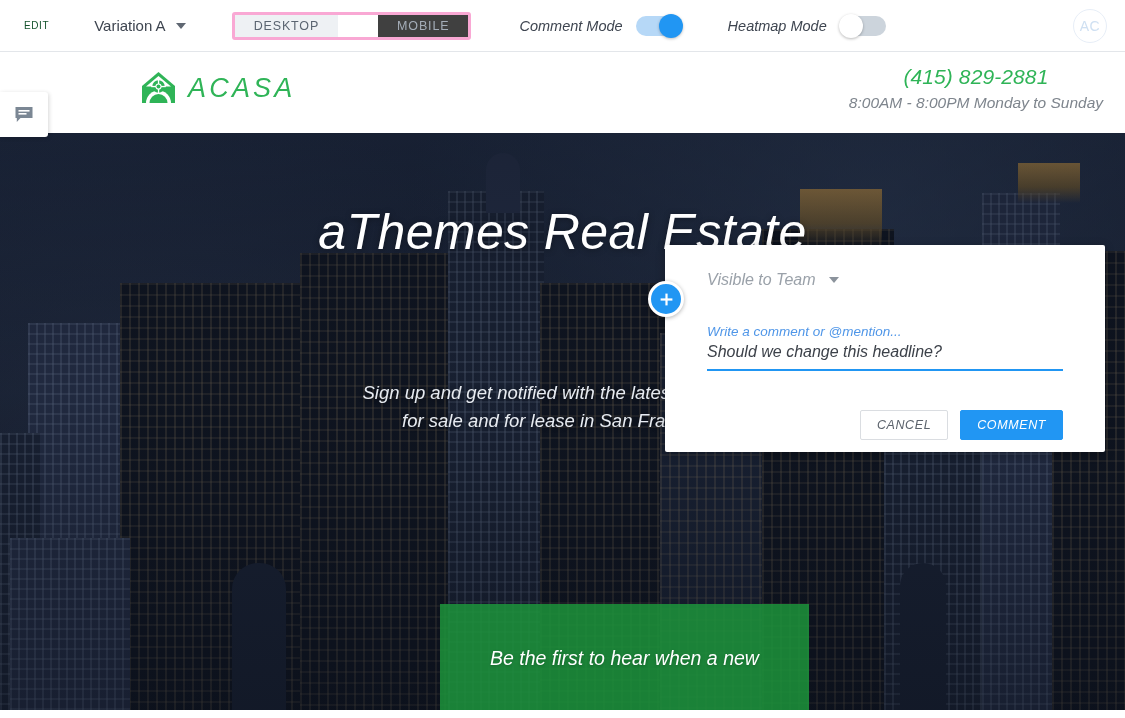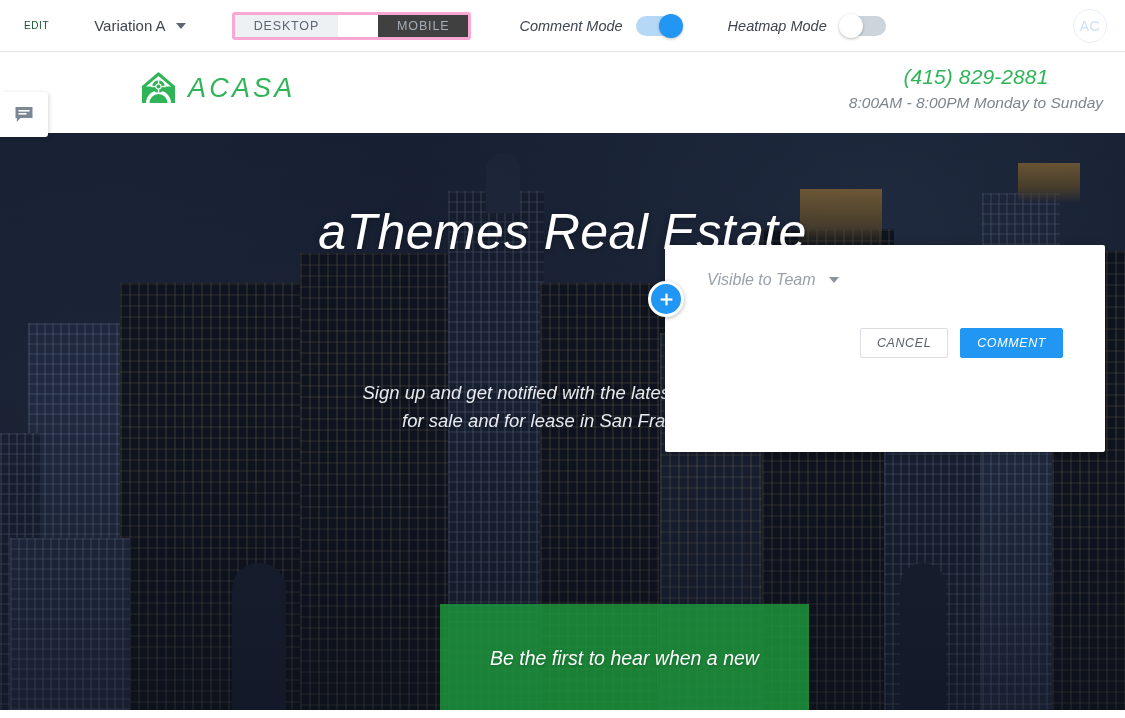--- a/index.html
+++ b/index.html
@@ -358,20 +358,24 @@
       <rect x="1.6" y="6.4" width="11.8" height="2.2" fill="#ffffff"></rect>
     </svg>
   </div>
 
   <div class="comment-popup">
     <div class="visibility-row">
       <span class="visibility-label">Visible to Team</span>
       <span class="caret-gray"></span>
     </div>
 
+    <div class="comment-field">
+      <div class="comment-hint">Write a comment or @mention...</div>
+      <div class="comment-input">Should we change this headline?</div>
+    </div>
 
     <div class="popup-actions">
       <span class="btn btn-cancel">CANCEL</span>
       <span class="btn btn-comment">COMMENT</span>
     </div>
   </div>
 
 </div>
 
 </body></html>

